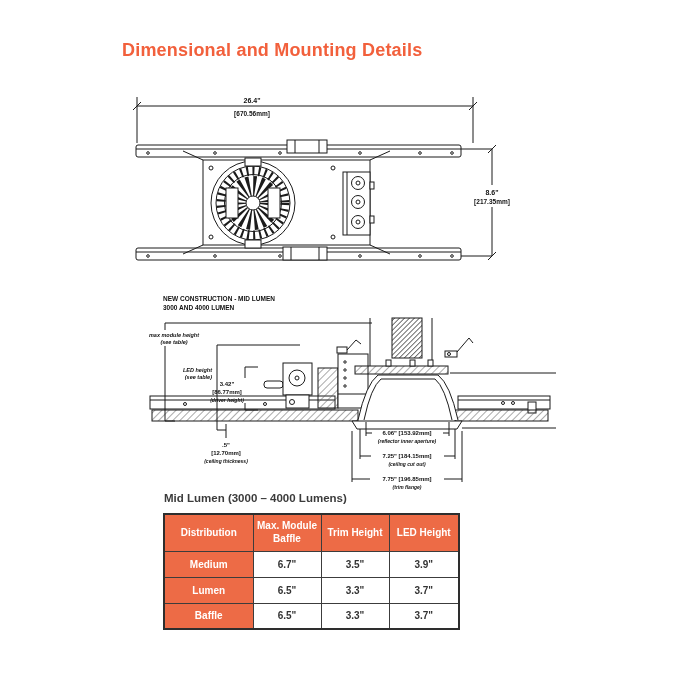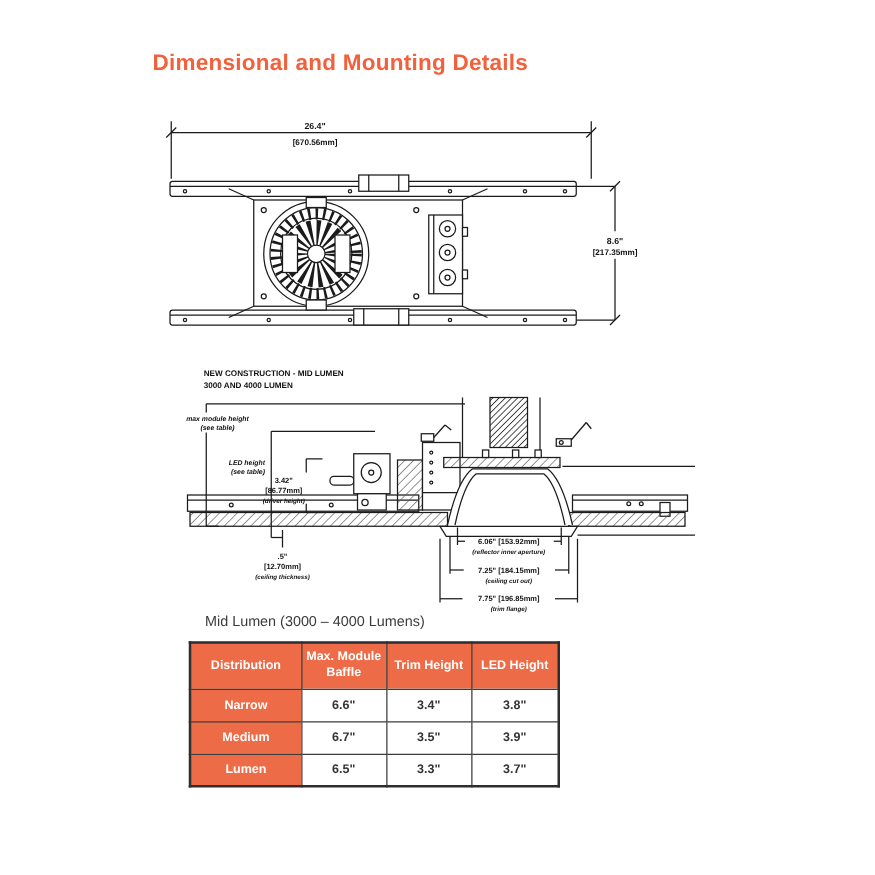--- a/index.html
+++ b/index.html
@@ -22,24 +22,24 @@
   .svg-abs{position:absolute;}
   svg text{fill:#111;font-family:"Liberation Sans",sans-serif;}
   .dimval{font-size:7px;font-weight:bold;}
   .dimval2{font-size:6.5px;font-weight:bold;}
   .lbl{font-size:5.5px;font-weight:bold;font-style:italic;}
   .lblb{font-size:6px;font-weight:bold;}
   .cap{font-size:5px;font-weight:bold;font-style:italic;}
   .head{font-size:6.5px;font-weight:bold;}
   .tbl-title{
     position:absolute;left:164px;top:492px;
-    font-size:11.5px;font-weight:normal;color:var(--text-dark);
+    font-size:11.5px;font-weight:bold;color:var(--text-dark);
   }
   table.dim{
-    position:absolute;left:151px;top:513px;
+    position:absolute;left:163px;top:513px;
     border-collapse:collapse;table-layout:fixed;
     border:2px solid #2e2e2e;
   }
   table.dim th,table.dim td{
     border:1px solid var(--tborder);
     text-align:center;vertical-align:middle;
     padding:2px 3px;box-sizing:border-box;
   }
   table.dim th{
     background:var(--table-orange);color:#ffffff;
@@ -335,33 +335,33 @@
     <thead>
       <tr>
         <th>Distribution</th>
         <th>Max. Module Baffle</th>
         <th>Trim Height</th>
         <th>LED Height</th>
       </tr>
     </thead>
     <tbody>
       <tr>
-        <td class="rowlabel">Narrow</td>
-        <td class="val">6.6"</td>
-        <td class="val">3.4"</td>
-        <td class="val">3.8"</td>
-      </tr>
-      <tr>
         <td class="rowlabel">Medium</td>
         <td class="val">6.7"</td>
         <td class="val">3.5"</td>
         <td class="val">3.9"</td>
       </tr>
       <tr>
         <td class="rowlabel">Lumen</td>
         <td class="val">6.5"</td>
         <td class="val">3.3"</td>
         <td class="val">3.7"</td>
       </tr>
+      <tr>
+        <td class="rowlabel">Baffle</td>
+        <td class="val">6.5"</td>
+        <td class="val">3.3"</td>
+        <td class="val">3.7"</td>
+      </tr>
     </tbody>
   </table>
 
 </div>
 
 </body></html>

